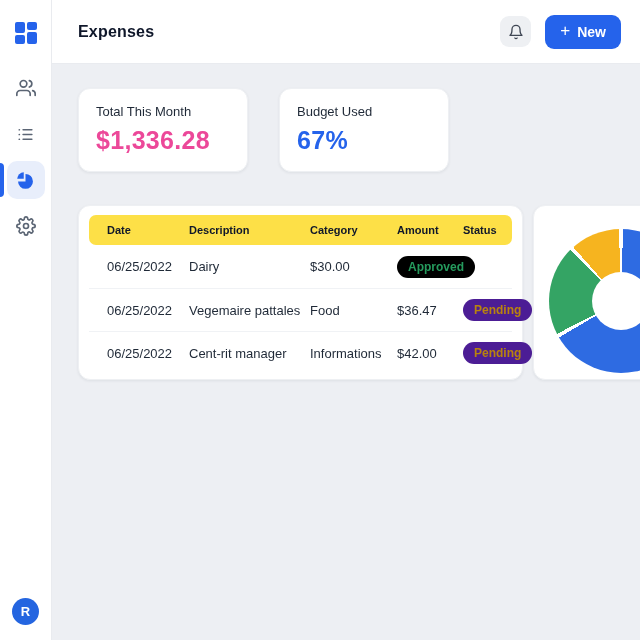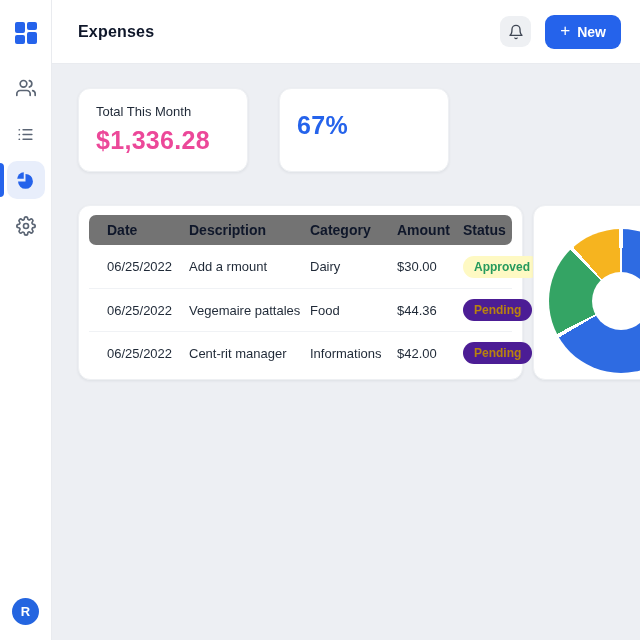--- a/index.html
+++ b/index.html
@@ -41,26 +41,26 @@
           border:1px solid #eef0f3; }
 
   .stats { position:absolute; left:26px; top:24px; display:flex; gap:31px; }
   .stat-card { width:170px; height:84px; padding:15px 17px; }
   .stat-label { font-size:13px; color:#1f2937; }
   .stat-value { margin-top:7px; font-size:25px; font-weight:bold; letter-spacing:.3px; }
 
   .table-card { position:absolute; left:26px; top:141px; width:445px; height:175px; padding:6px 10px; }
   .trow { display:grid; grid-template-columns:82px 121px 87px 66px auto;
           align-items:center; padding-left:18px; }
-  .thead { height:30px; background:#737373; border-radius:7px; margin-top:3px;
-           font-size:14px; font-weight:bold; color:#0f172a; }
+  .thead { height:30px; background:#fde047; border-radius:7px; margin-top:3px;
+           font-size:11px; font-weight:bold; color:#0f172a; }
   .tbody-row { height:43px; font-size:13px; color:#1f2937; }
   .tbody-row + .tbody-row { border-top:1px solid #f0f2f5; }
   .pill { display:inline-block; padding:4px 11px; border-radius:999px; font-size:12px; font-weight:bold; }
-  .pill.approved { background:#fef9c3; color:#259a5d; }
+  .pill.approved { background:#000000; color:#259a5d; }
   .pill.pending  { background:#4c1d95; color:#b9830e; }
 
   .chart-card { position:absolute; left:481px; top:141px; width:175px; height:175px; }
   .donut { position:absolute; left:15px; top:23px; width:144px; height:144px; border-radius:50%; }
   .donut-hole { position:absolute; left:50%; top:50%; transform:translate(-50%,-50%);
                 width:58px; height:58px; border-radius:50%; background:#fff; }
 
   svg { display:block; }
 </style>
 </head>
@@ -140,44 +140,44 @@
 </div>
 
 <div class="main">
 
   <div class="stats">
     <div class="card stat-card">
       <div class="stat-label">Total This Month</div>
       <div class="stat-value" style="color: #ec4899;">$1,336.28</div>
     </div>
     <div class="card stat-card">
+      <div class="stat-label">Budget Used</div>
       <div class="stat-value" style="color: rgb(37, 99, 235);">67%</div>
     </div>
   </div>
 
   <div class="card table-card">
     <div class="trow thead">
       <span>Date</span>
       <span>Description</span>
       <span>Category</span>
       <span>Amount</span>
       <span>Status</span>
     </div>
     <div class="trow tbody-row">
       <span>06/25/2022</span>
-      <span>Add a rmount</span>
       <span>Dairy</span>
       <span>$30.00</span>
       <span><span class="pill approved">Approved</span></span>
     </div>
     <div class="trow tbody-row">
       <span>06/25/2022</span>
       <span>Vegemaire pattales</span>
       <span>Food</span>
-      <span>$44.36</span>
+      <span>$36.47</span>
       <span><span class="pill pending">Pending</span></span>
     </div>
     <div class="trow tbody-row">
       <span>06/25/2022</span>
       <span>Cent-rit manager</span>
       <span>Informations</span>
       <span>$42.00</span>
       <span><span class="pill pending">Pending</span></span>
     </div>
   </div>

